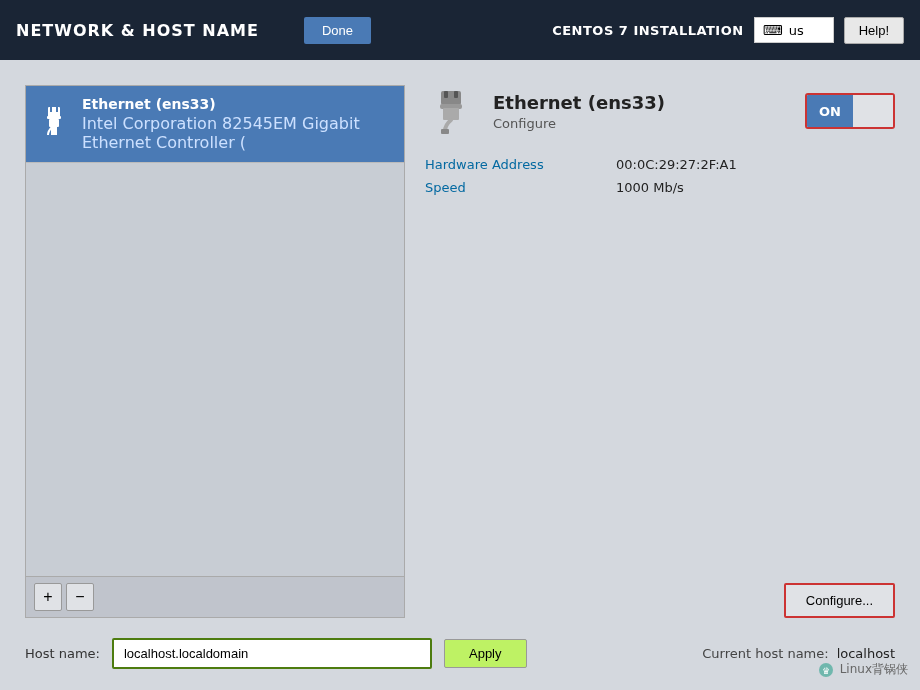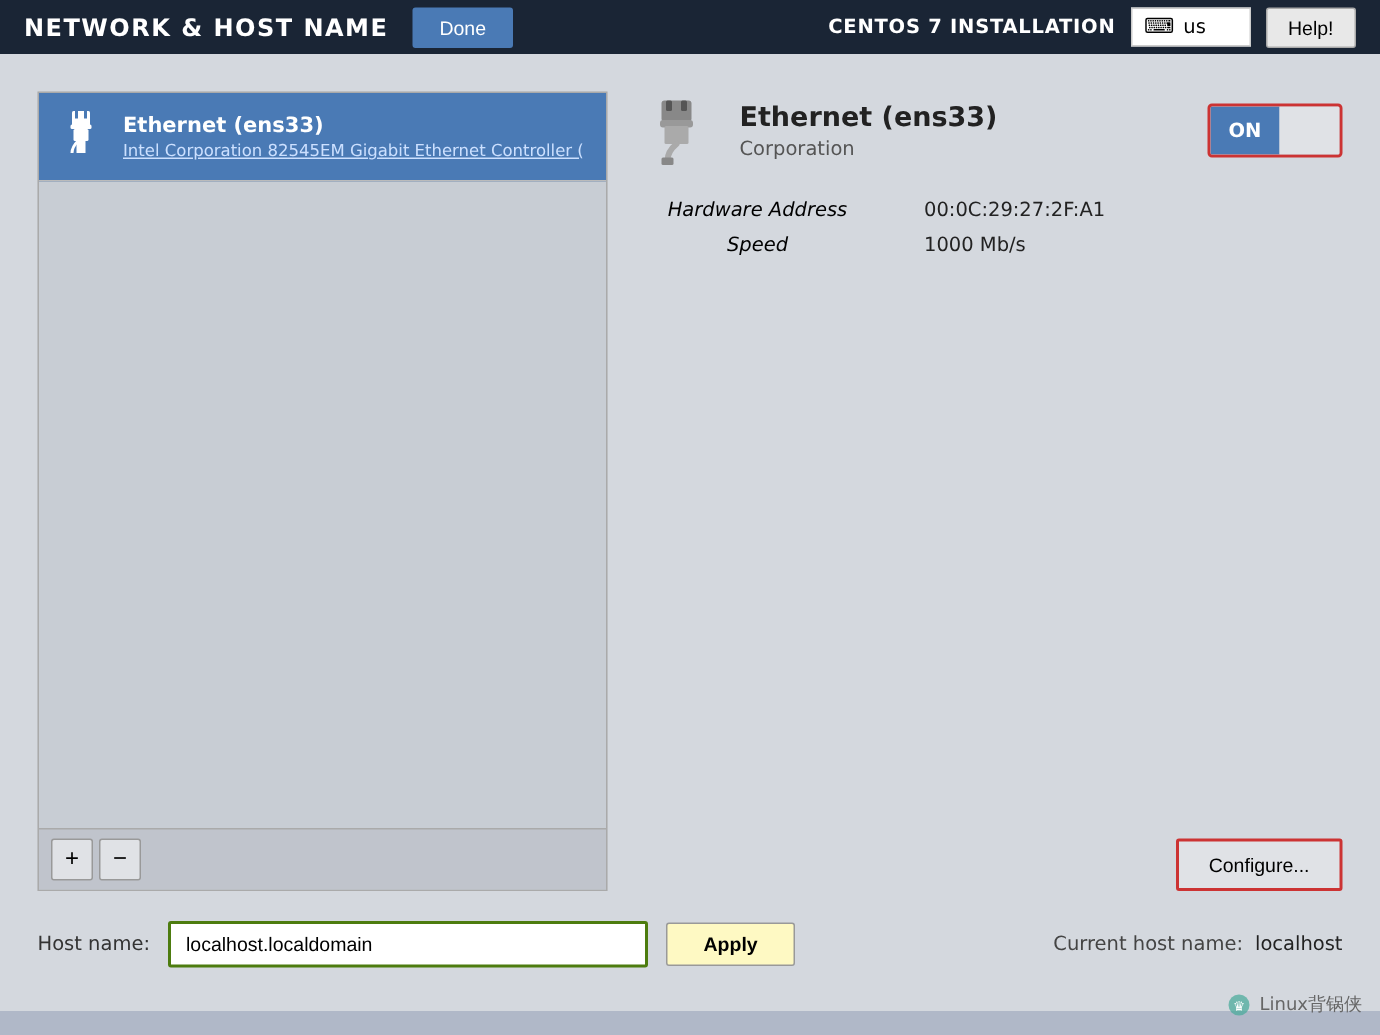--- a/index.html
+++ b/index.html
@@ -12,41 +12,42 @@
       overflow: hidden;
     }
 
     
     .header {
       background: #1a2535;
       display: flex;
       align-items: center;
       justify-content: space-between;
       padding: 8px 16px;
-      height: 36px;
+      height: 60px;
     }
     .header-title {
       color: white;
       font-size: 16px;
       font-weight: bold;
       letter-spacing: 1px;
     }
     .header-right {
       display: flex;
       align-items: center;
       gap: 10px;
     }
     .done-button {
       background: #4a7ab5;
       color: white;
       border: none;
       padding: 6px 18px;
       font-size: 13px;
       cursor: pointer;
       border-radius: 2px;
+      margin-left: 29px;
     }
 
     .lang-selector {
       background: white;
       border: 1px solid #ccc;
       display: flex;
       align-items: center;
       padding: 4px 8px;
       gap: 6px;
       min-width: 80px;
@@ -111,24 +112,23 @@
       font-size: 24px;
       width: 32px;
       text-align: center;
     }
     .network-item-info {}
     .network-item-name {
       font-size: 14px;
       font-weight: bold;
     }
     .network-item-subtitle {
-      font-size: 11px;
+      font-size: 16px;
       color: #555;
       margin-top: 2px;
-      text-decoration: underline;
     }
     .network-list-empty {
       flex: 1;
       background: white;
     }
     .network-list-controls {
       background: #c0c4cc;
       border-top: 1px solid #aaa;
       display: flex;
       gap: 4px;
@@ -214,26 +214,25 @@
     
     .device-details {
       margin-top: 10px;
     }
     .detail-row {
       display: flex;
       margin-bottom: 8px;
       align-items: center;
     }
     .detail-label {
-      text-align: center;
+      text-align: left;
       min-width: 160px;
-      color: #000000;
+      color: #0369a1;
       margin-right: 8px;
       font-size: 13px;
-      font-style: italic;
     }
     .detail-value {
       color: #222;
       font-size: 13px;
       margin-left: 23px;
     }
 
     
     .configure-btn-container {
       display: flex;
@@ -264,27 +263,26 @@
     .hostname-input {
       flex: 1;
       max-width: 320px;
       padding: 6px 10px;
       font-size: 13px;
       border: 2px solid #4d7c0f;
       background: white;
       border-radius: 2px;
     }
     .apply-button {
-      background: #fef9c3;
+      background: #bef264;
       border: 1px solid #999;
       padding: 6px 24px;
       font-size: 13px;
       cursor: pointer;
       border-radius: 2px;
-      font-weight: bold;
     }
     .current-hostname-container {
       margin-left: auto;
       display: flex;
       gap: 8px;
       align-items: center;
     }
     .current-hostname-label {
       color: #444;
       font-size: 13px;
@@ -378,21 +376,21 @@
                 <rect x="13" y="17" width="22" height="5" rx="2" fill="#999"></rect>
                 <rect x="16" y="21" width="16" height="12" rx="1" fill="#aaa"></rect>
 
                 <path d="M24 33 Q18 38 18 44" stroke="#aaa" stroke-width="4" fill="none" stroke-linecap="round"></path>
 
                 <rect x="14" y="42" width="8" height="5" rx="1" fill="#888"></rect>
               </svg>
             </div>
             <div>
               <div class="device-name">Ethernet (ens33)</div>
-              <div class="device-status">Corporation</div>
+              <div class="device-status">Configure</div>
             </div>
           </div>
 
           <div class="toggle-container">
             <div class="toggle-on">ON</div>
             <div class="toggle-off-area"></div>
           </div>
         </div>
 
         <div class="device-details">

